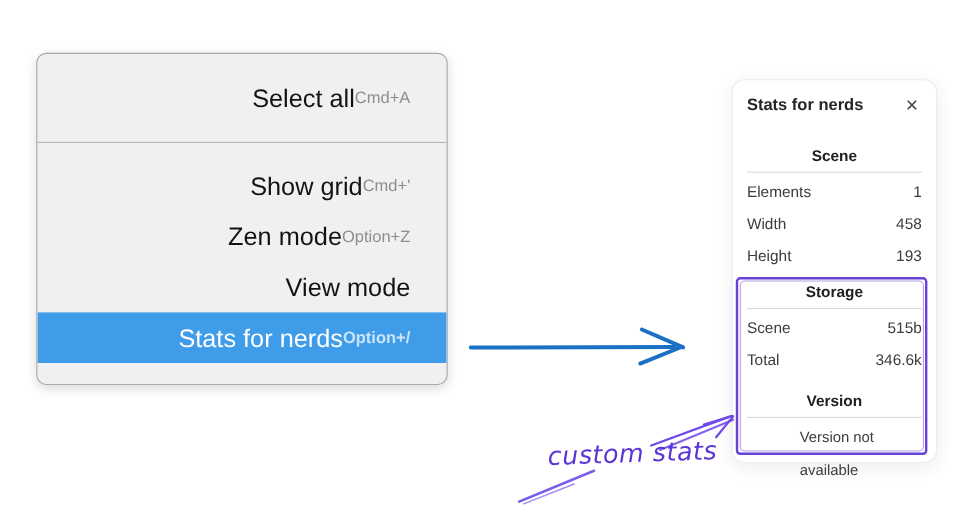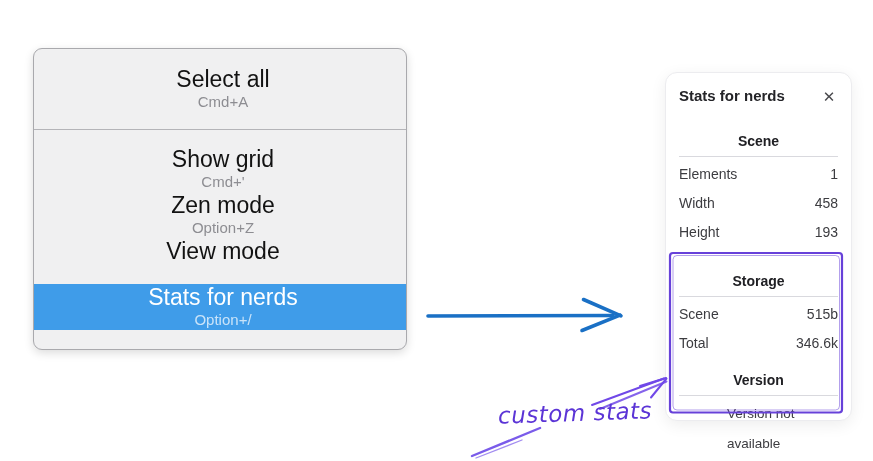--- a/index.html
+++ b/index.html
@@ -11,43 +11,43 @@
   
   .menu{
     position:absolute;left:33px;top:48px;width:374px;box-sizing:border-box;
     background:#f0f0f1;border:1.5px solid #a9a9ad;border-radius:9px;
     box-shadow:0 3px 10px rgba(0,0,0,.14);overflow:hidden;
   }
   .menu-sec1{padding:17px 0;}
   .menu-divider{height:1px;background:#b4b4b8;}
   .menu-sec2{padding:16px 0 19px;}
   .menu-item{
-    height:46px;display:flex;align-items:center;justify-content:flex-start;
-    padding:0 33px 0 39px;font-size:23px;color:#121212;cursor:default;flex-direction:column;
+    height:46px;display:flex;align-items:center;justify-content:flex-end;
+    padding:0 33px 0 39px;font-size:23px;color:#121212;cursor:default;
   }
   .mi-shortcut{font-size:15px;color:#8d8d92;}
   .menu-item.highlighted{background:#3f9ce9;color:#ffffff;}
-  .menu-item.highlighted .mi-shortcut{color:rgba(255,255,255,.72);}
+  .menu-item.highlighted .mi-shortcut{color:rgba(255,255,255,.72);font-weight:bold;}
 
   
   .panel{
     position:absolute;left:665px;top:72px;width:187px;height:349px;box-sizing:border-box;
     background:#ffffff;border:1px solid #ececef;border-radius:12px;
     box-shadow:0 4px 16px rgba(0,0,0,.07);
     padding:14px 13px 13px;color:#3c3c40;
   }
   .panel-head{height:28px;display:flex;align-items:flex-start;justify-content:space-between;}
   .panel-title{font-size:15px;font-weight:bold;color:#242428;}
   .panel-close{
     width:18px;height:18px;display:flex;align-items:center;justify-content:center;
     font-size:15px;color:#49494d;cursor:pointer;line-height:1;
   }
   .p-heading{font-size:14px;font-weight:bold;text-align:center;color:#202024;height:20px;line-height:20px;}
   .ph-scene{margin-top:16px;}
-  .ph-storage{margin-top:24px;}
+  .ph-storage{margin-top:8px;}
   .ph-version{margin-top:12px;}
   .p-rule{height:1px;background:#d9d9de;margin:5px 0 3px;}
   .p-row{display:flex;justify-content:space-between;line-height:29px;font-size:14px;color:#3c3c40;}
   .p-note{line-height:30px;font-size:13.5px;color:#3c3c40;margin-left:48px;}
 
   
   .overlay{position:absolute;left:0;top:0;width:873px;height:461px;pointer-events:none;}
   .custom-stats{
     position:absolute;left:498px;top:400px;
     font-family:"DejaVu Sans",sans-serif;font-style:italic;font-size:23px;

